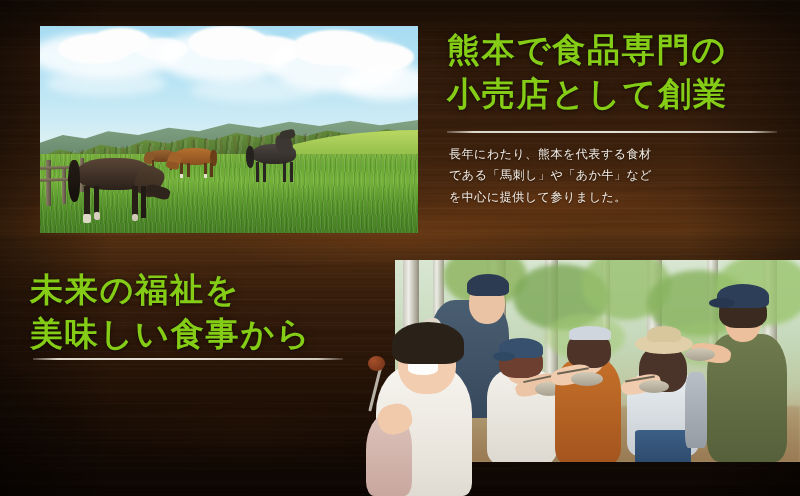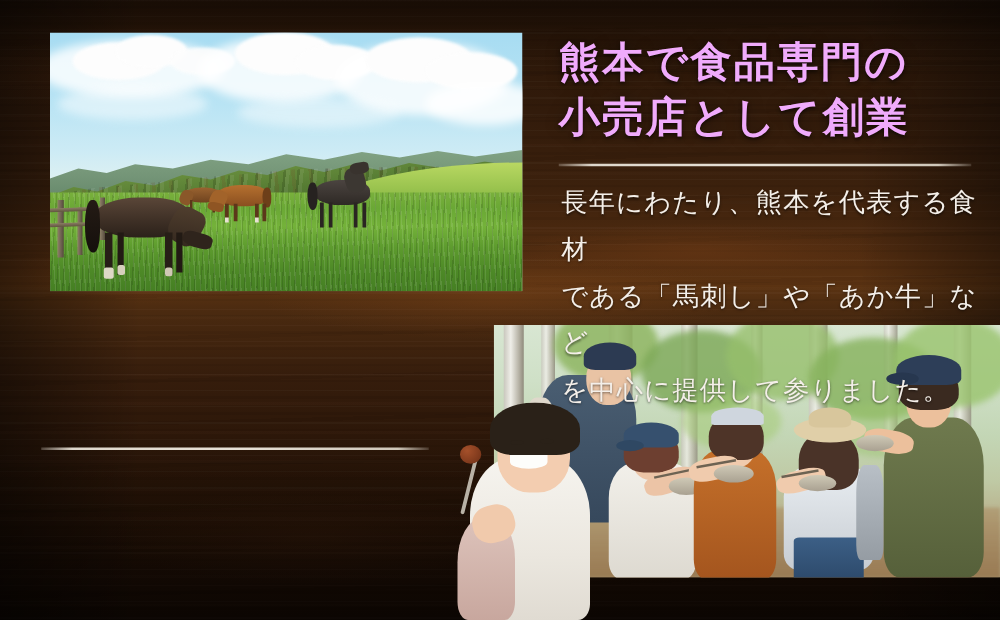--- a/index.html
+++ b/index.html
@@ -145,37 +145,37 @@
   .p-plate{position:absolute;border-radius:50%;background:linear-gradient(180deg,#cfc9b6,#a9a191);}
   .p-stick{position:absolute;background:#6d6353;}
   .p-jeans{position:absolute;border-radius:8% 8% 4% 4%;background:linear-gradient(180deg,#3c5f86,#2d4a6b);}
 
   
   #boy-cutout{position:absolute;left:352px;top:322px;width:120px;height:174px;overflow:hidden;}
 
   
   .txt{position:absolute;color:#fff;}
   .heading{
-    font-weight:700;color:#f0abfc;
+    font-weight:700;color:#84cc16;
     letter-spacing:.055em;line-height:1.34;
     text-shadow:0 1px 3px rgba(0,0,0,.55),0 0 12px rgba(0,0,0,.35);
     white-space:pre-line;
   }
   .bodytxt{
     font-weight:400;color:#f4efe9;
     letter-spacing:.045em;line-height:1.78;
     text-shadow:0 1px 2px rgba(0,0,0,.55);
     white-space:pre-line;
   }
   .rule{position:absolute;height:2px;
     background:linear-gradient(90deg,rgba(226,219,208,.25),#ded7cc 8%,#e6e0d6 50%,#cfc7ba 92%,rgba(200,192,182,.2));}
 
   #heading-top{left:447px;top:28px;font-size:33px;}
   #rule-top{left:447px;top:131px;width:330px;}
-  #body-top{left:449px;top:144px;font-size:21px;}
+  #body-top{left:449px;top:144px;font-size:12px;}
 
   #heading-bottom{left:30px;top:268px;font-size:33px;}
   #rule-bottom{left:33px;top:358px;width:310px;}
   #body-bottom{left:33px;top:370px;font-size:17px;}
 </style>
 </head>
 <body>
 
 <div class="stage">
 
@@ -350,15 +350,17 @@
     <div style="position:absolute;left:16px;top:34px;width:17px;height:15px;border-radius:50%;background:radial-gradient(circle at 34% 30%,#a5502a,#6d2f16);"></div>
   </div>
 
   <div class="txt heading" id="heading-top">熊本で食品専門の
 小売店として創業</div>
   <div class="rule" id="rule-top"></div>
   <div class="txt bodytxt" id="body-top">長年にわたり、熊本を代表する食材
 である「馬刺し」や「あか牛」など
 を中心に提供して参りました。</div>
 
+  <div class="txt heading" id="heading-bottom">未来の福祉を
+美味しい食事から</div>
   <div class="rule" id="rule-bottom"></div>
 
 </div>
 
 </body></html>

